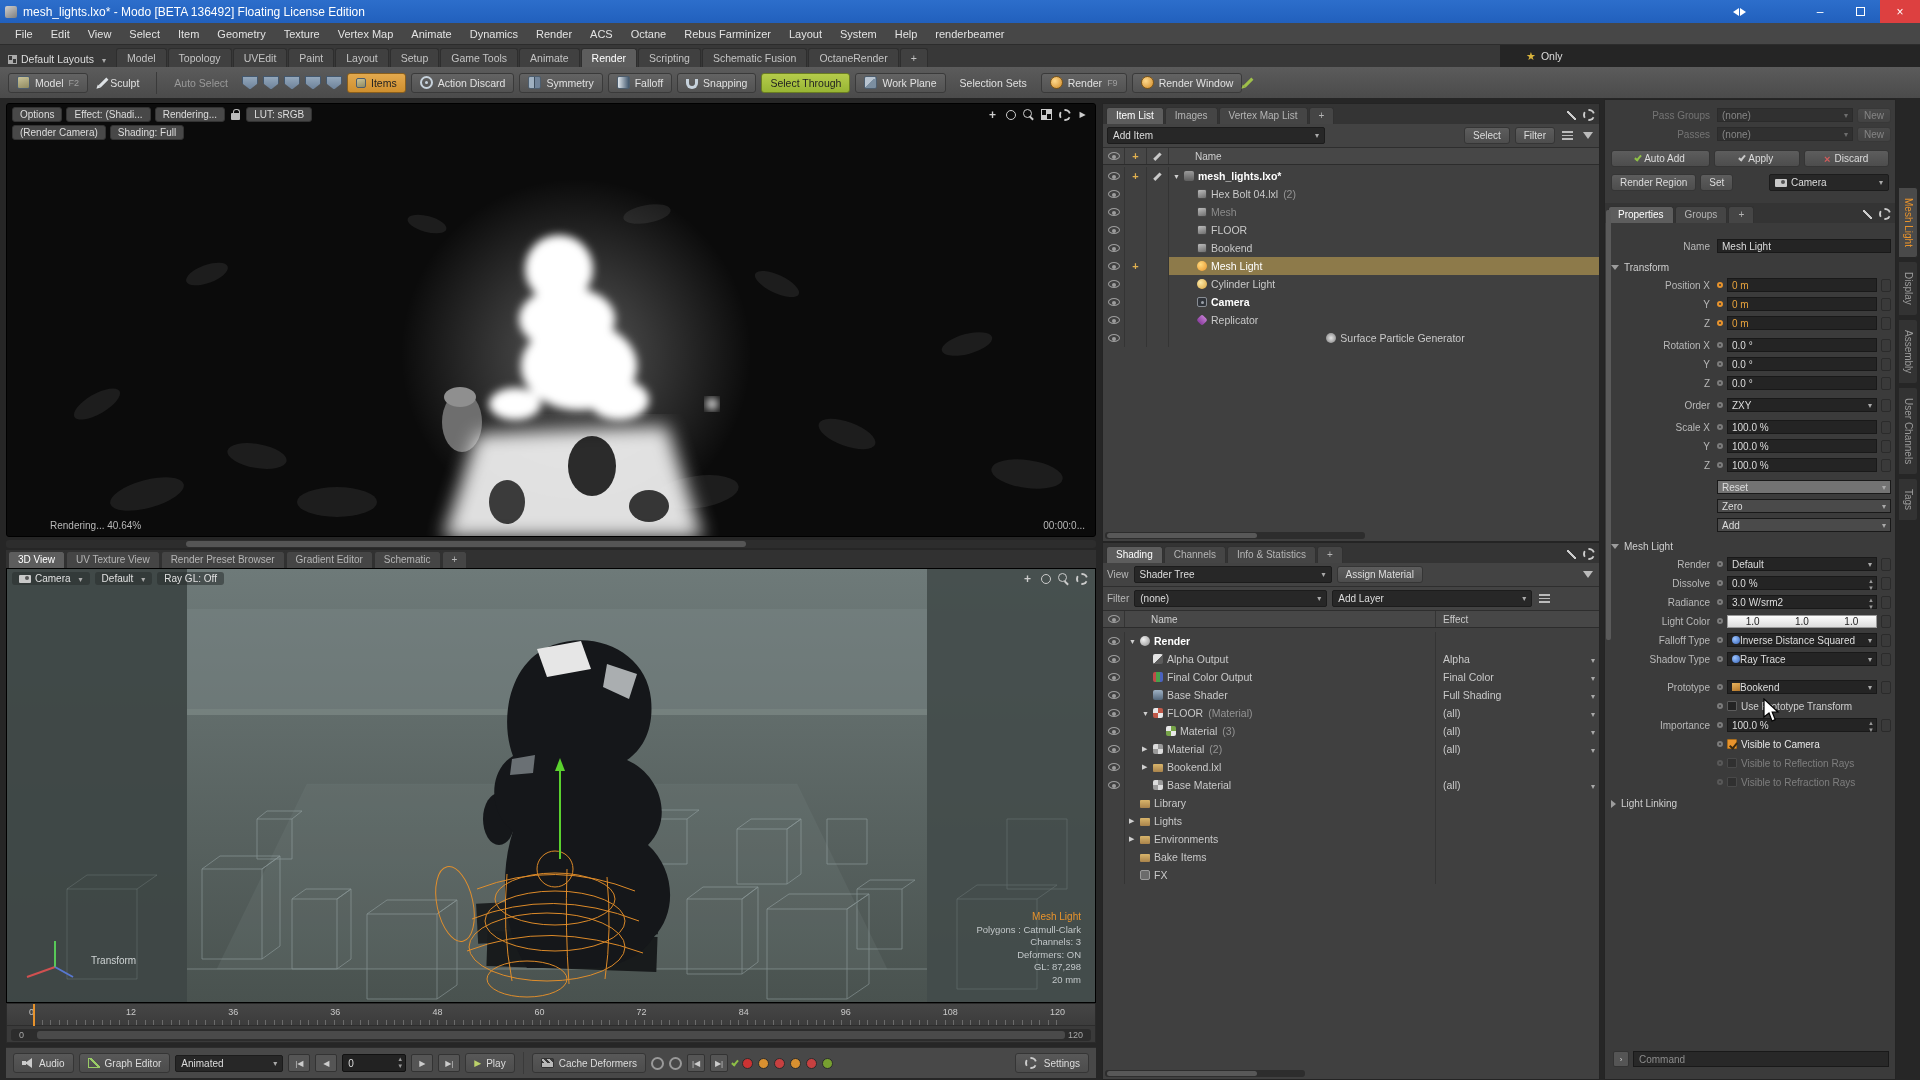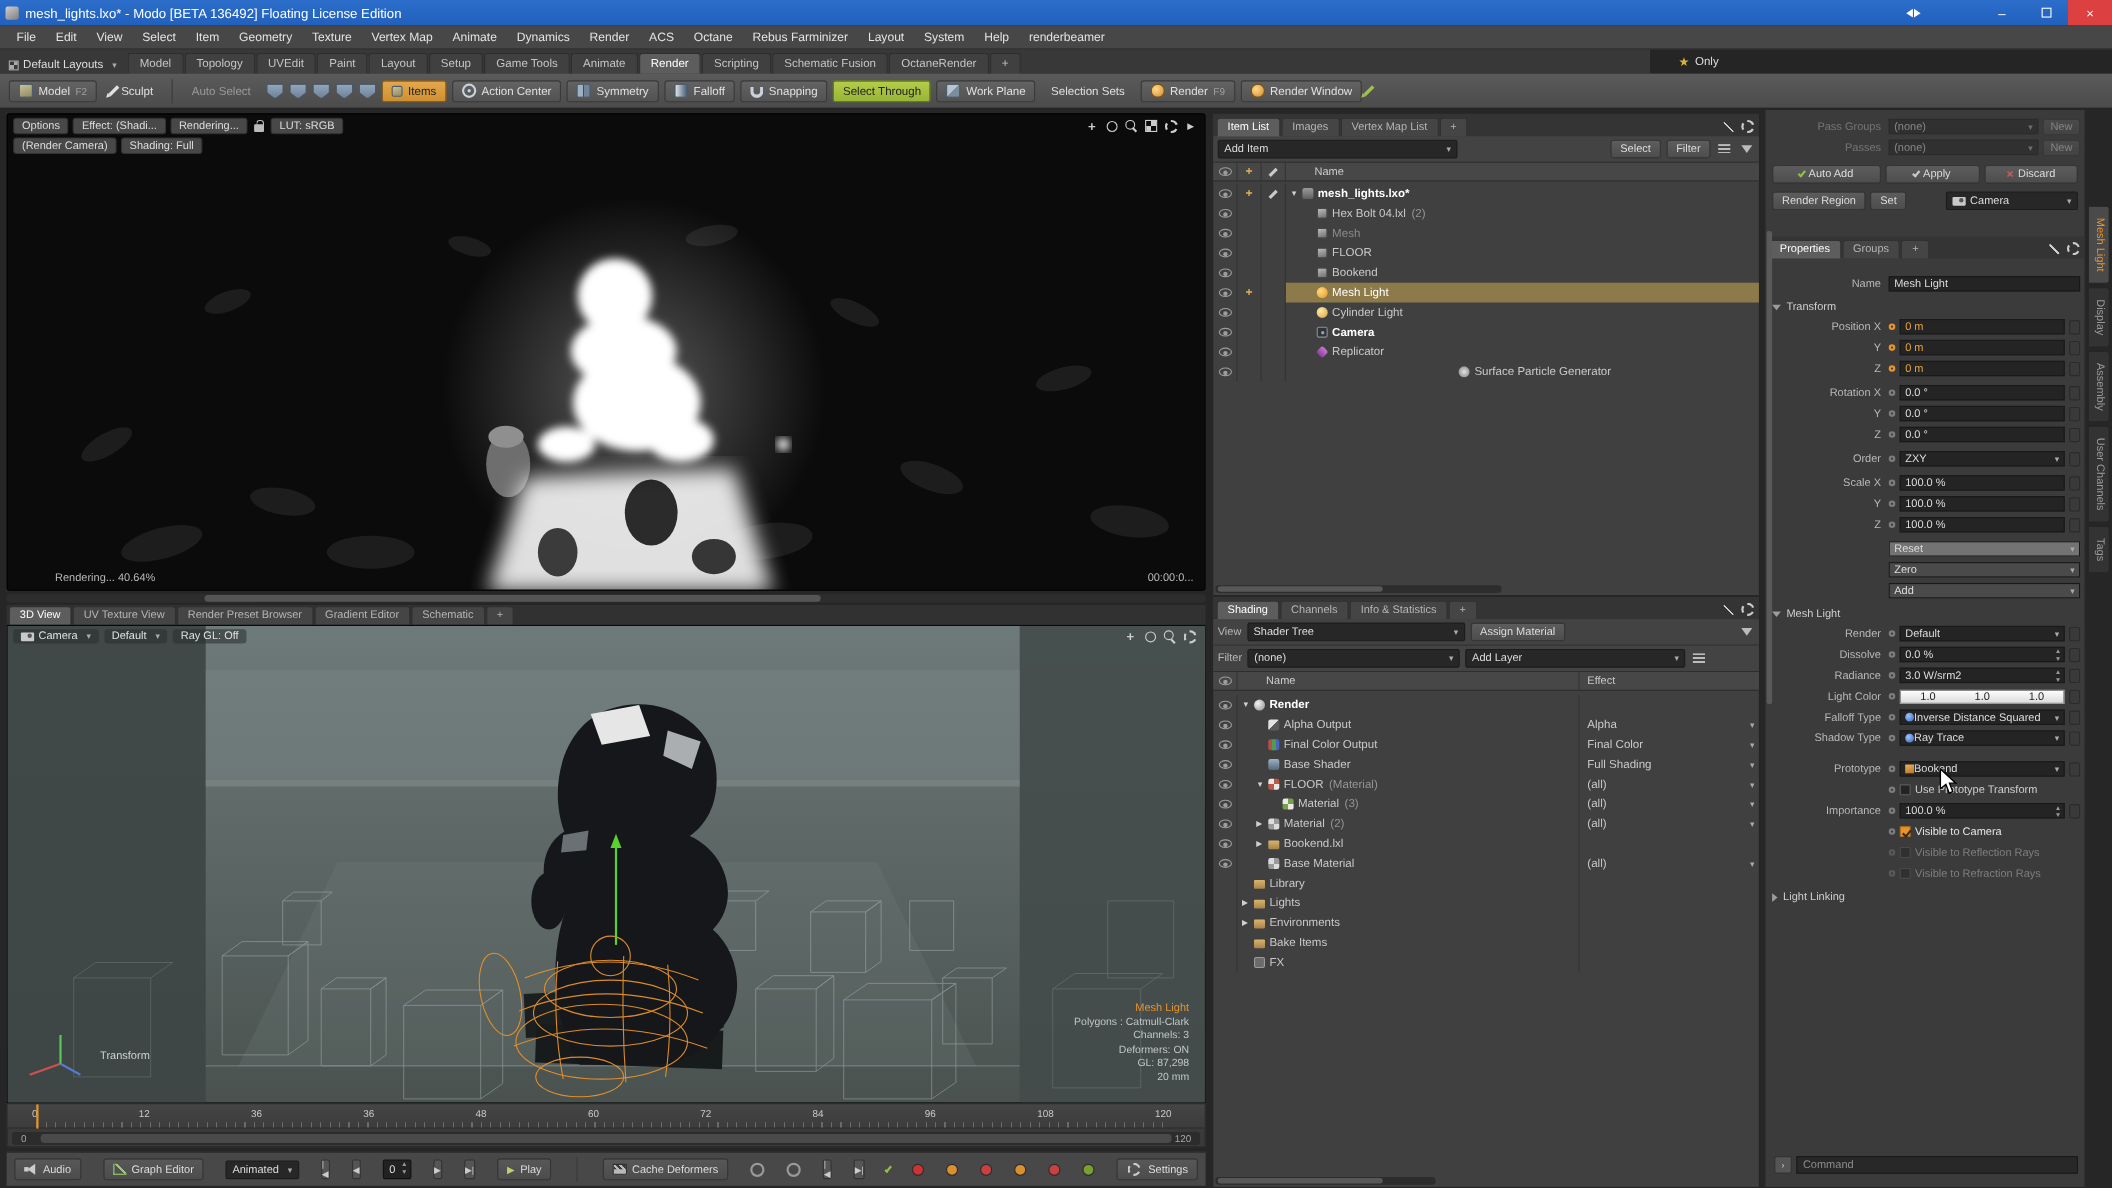--- a/index.html
+++ b/index.html
@@ -109,21 +109,21 @@
   .tickrow { position:absolute; left:22px; right:30px; top:3px; display:flex; justify-content:space-between; color:#c9c9c9; font-size:9px; }
   .tickmarks { position:absolute; left:26px; right:34px; bottom:0; height:5px;
     background:repeating-linear-gradient(90deg,#6a6a6a 0 1px,transparent 1px 8.6px); }
   .playhead { position:absolute; left:26px; top:0; width:2px; height:22px; background:#e8932c; }
   .trange { position:absolute; left:4px; right:4px; top:25px; height:12px; background:#2c2c2c; border-radius:3px; display:flex; justify-content:space-between; align-items:center; padding:0 8px; color:#a8a8a8; font-size:9px; }
   .trange .bar { position:absolute; left:26px; right:26px; top:2px; bottom:2px; background:#4a4a4a; border-radius:3px; }
   .trange span { position:relative; }
 
   
   .transport { position:absolute; left:6px; top:948px; width:1090px; height:31px; background:#484848; border-top:1px solid #2c2c2c;
-    display:flex; align-items:center; gap:20px; padding:0 7px; }
+    display:flex; align-items:center; gap:5px; padding:0 7px; }
   .tpbtn { display:inline-flex; align-items:center; gap:5px; height:20px; padding:0 8px; background:linear-gradient(#585858,#4c4c4c); border:1px solid #353535; border-radius:3px; color:#ddd; font-size:10px; white-space:nowrap; }
   .navbtn { width:22px; height:18px; display:flex; align-items:center; justify-content:center; background:#555; border:1px solid #333; border-radius:2px; color:#ccc; font-size:8px; }
   .framefield { width:64px; height:18px; background:#222; border:1px solid #111; border-radius:2px; color:#ddd; font-size:10px; display:flex; align-items:center; padding:0 5px; position:relative; }
   .spin { position:absolute; right:2px; top:1px; font-size:6px; color:#999; line-height:7px; text-align:center; }
   .spkico { width:12px; height:10px; position:relative; }
   .spkico::before { content:""; position:absolute; left:0; top:3px; width:4px; height:4px; background:#ccc; }
   .spkico::after { content:""; position:absolute; left:3px; top:0; border-top:5px solid transparent; border-bottom:5px solid transparent; border-right:7px solid #ccc; }
   .graphico { width:12px; height:10px; border-left:1px solid #9c6; border-bottom:1px solid #9c6;
     background:linear-gradient(45deg,transparent 44%,#9c6 44% 56%,transparent 56%); }
   .clapico { width:13px; height:10px; background:#b9b9b9; border-radius:1px;
@@ -309,21 +309,21 @@
     <span class="modeico"></span>
     <span class="modeico"></span>
     <span class="modeico"></span>
     <span class="modeico"></span>
     <span class="tbtn orange">
       <span class="ticon cube" style="width:10px;height:10px"></span>
       <span>Items</span>
     </span>
     <span class="tbtn">
       <span class="ticon circle"></span>
-      <span>Action Center</span>
+      <span>Action Discard</span>
     </span>
     <span class="tbtn">
       <span class="ticon mirror"></span>
       <span>Symmetry</span>
     </span>
     <span class="tbtn">
       <span class="ticon grad"></span>
       <span>Falloff</span>
     </span>
     <span class="tbtn">
@@ -1148,21 +1148,21 @@
       <div style="display:flex;gap:4px;margin:7px 6px 0">
         <span class="pbtn">Render Region</span>
         <span class="pbtn">Set</span>
         <span style="flex:1"></span>
         <span class="field dd" style="width:120px;height:17px">
           <span class="camico"></span>
           <span>Camera</span>
         </span>
       </div>
 
-      <div class="ptabs" style="margin-top:24px">
+      <div class="ptabs" style="margin-top:12px">
         <span style="display:flex;gap:1px">
 
         <span class="tab active">Properties</span>
             <span class="tab">Groups</span>
             <span class="tab">+</span>
           </span>
         <span class="ptabicons">
           <span class="vico vi-expand"></span>
           <span class="vico vi-gear"></span>
         </span>

